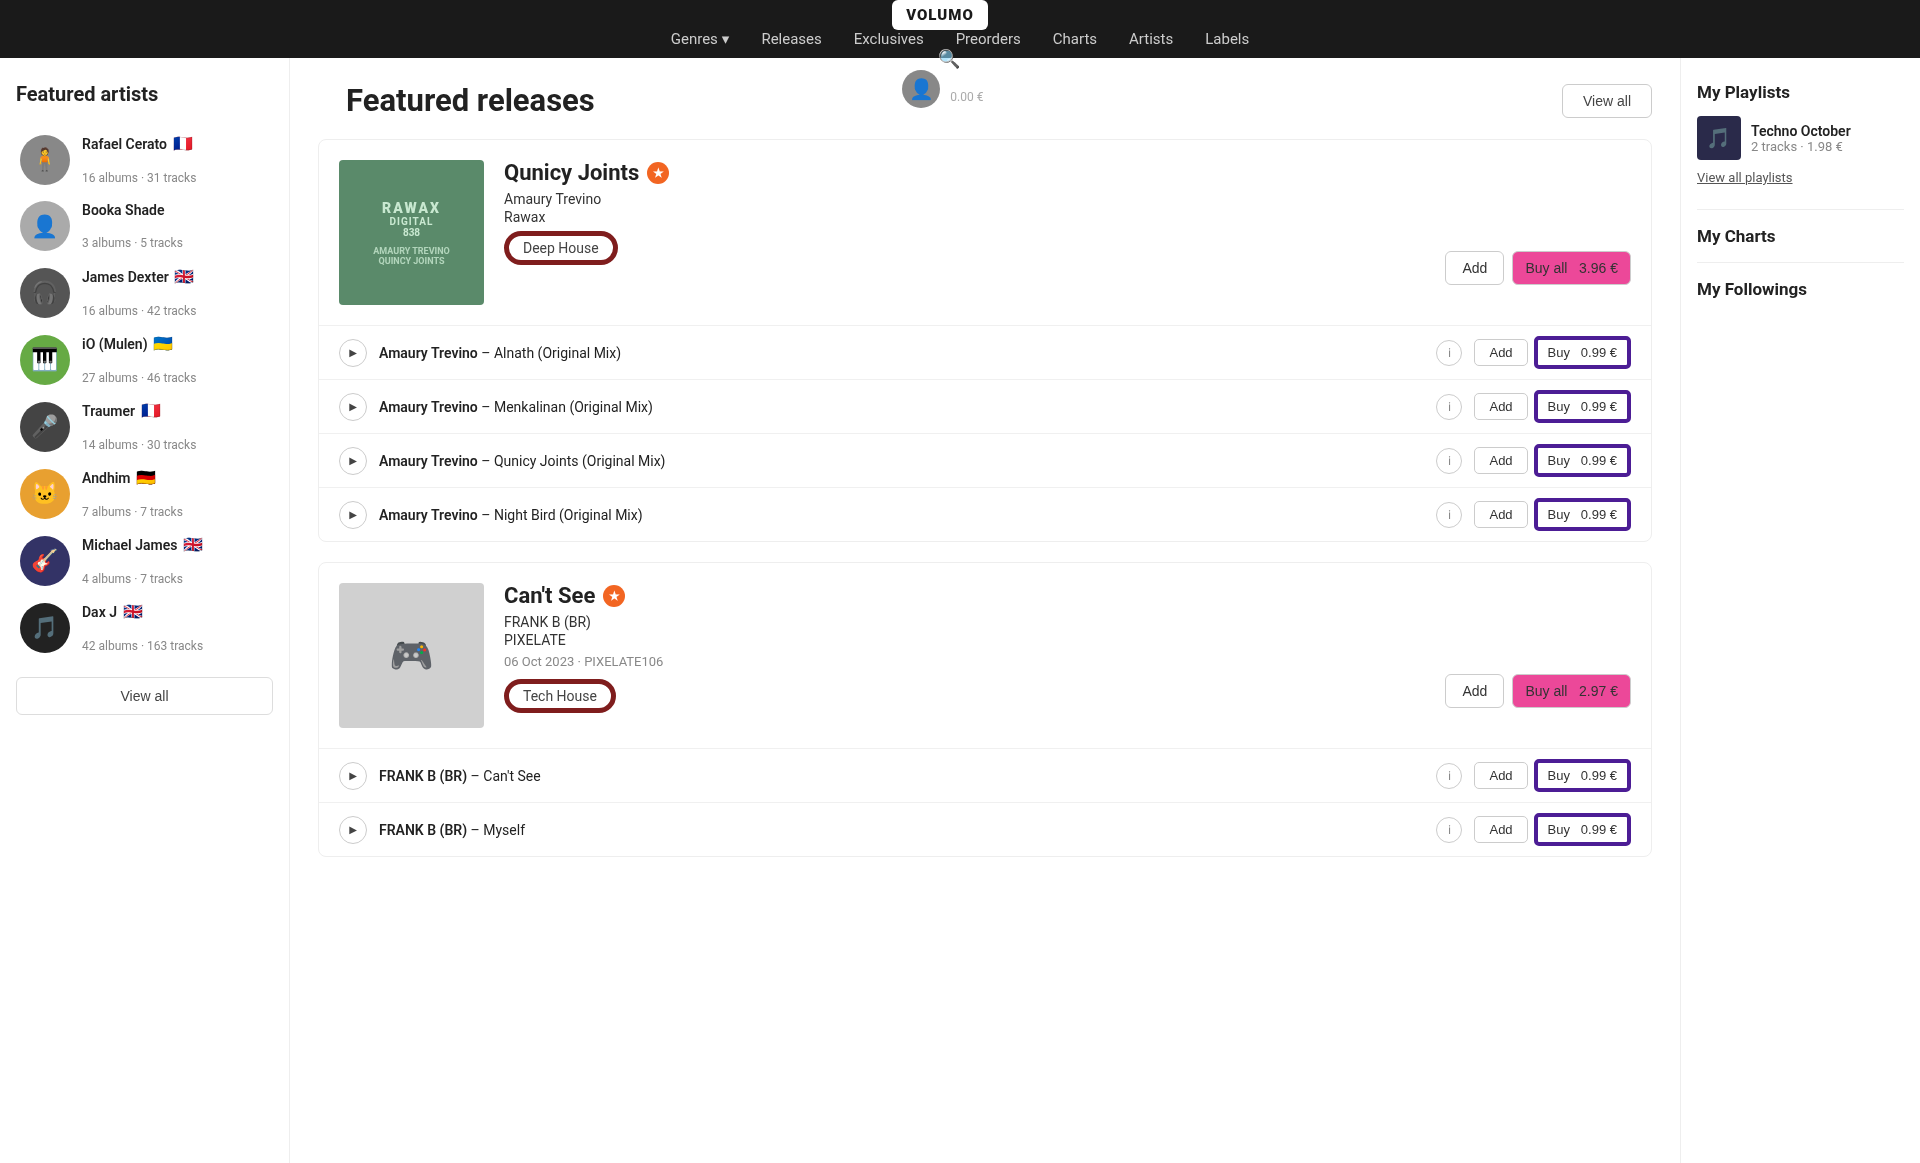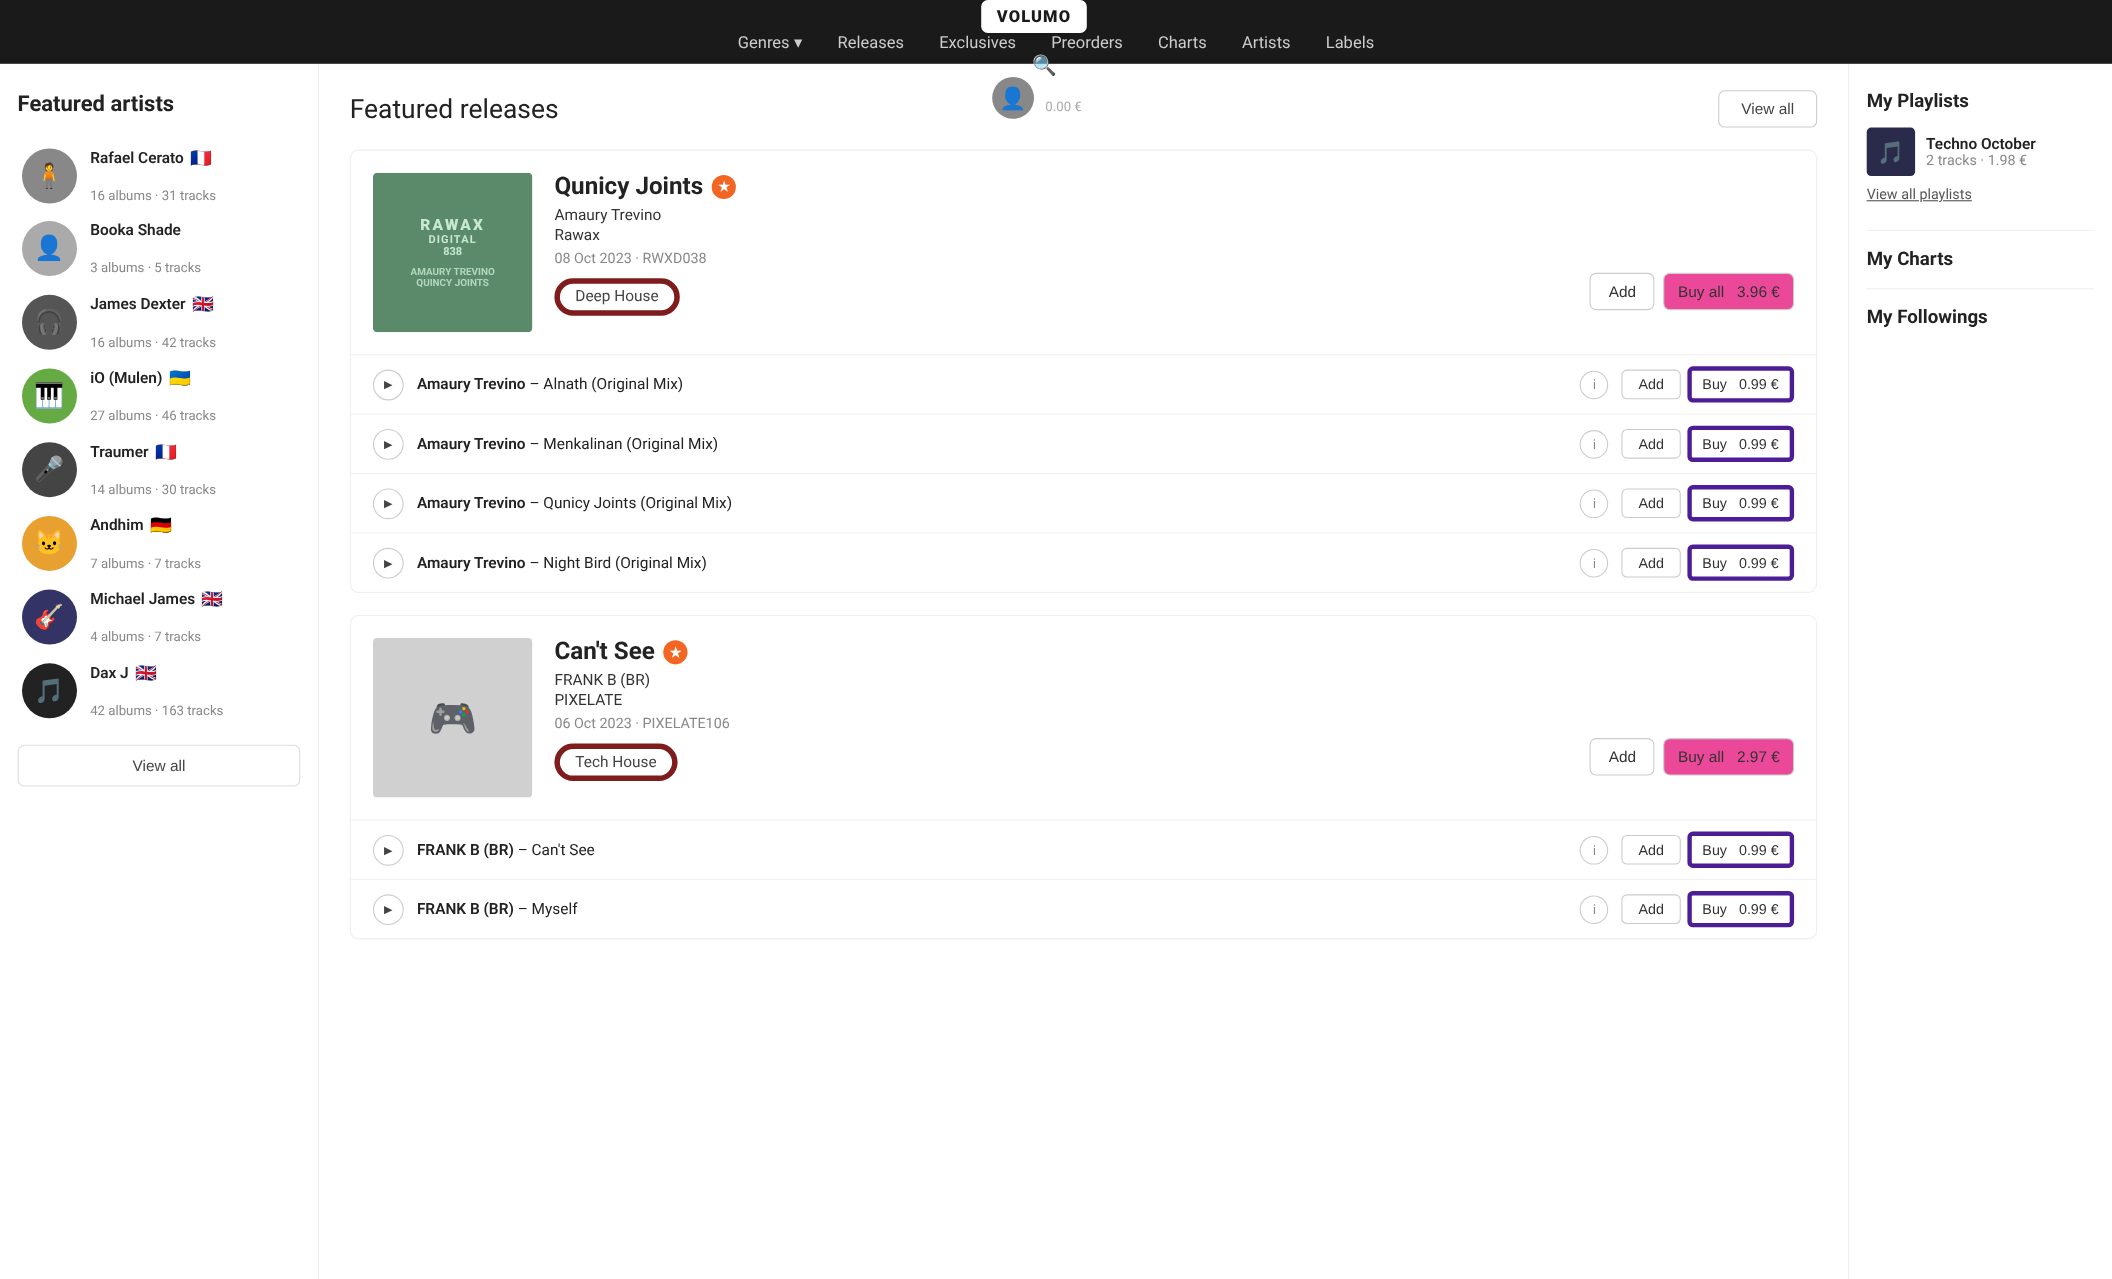--- a/index.html
+++ b/index.html
@@ -130,22 +130,23 @@
       padding: 24px 28px;
       overflow-y: auto;
     }
     .section-header {
       display: flex;
       align-items: center;
       justify-content: space-between;
       margin-bottom: 20px;
     }
     .section-title {
-      font-size: 24px;
-      font-weight: 400;
+      font-size: 31px;
+      font-weight: 700;
+      margin-left: 28px;
     }
     .view-all-link {
       border: 1px solid #ccc;
       border-radius: 6px;
       padding: 8px 20px;
       font-size: 14px;
       color: #444;
       cursor: pointer;
       background: #fff;
     }
@@ -475,21 +476,20 @@
     </div>
               </div>
       </div>
       <div class="release-info">
         <div class="release-title">
           Qunicy Joints
           <span class="featured-star">★</span>
         </div>
         <div class="release-artist">Amaury Trevino</div>
         <div class="release-label">Rawax</div>
-        <div class="release-date">08 Oct 2023 · RWXD038</div>
         <span class="genre-tag">Deep House</span>
       </div>
       <div class="release-actions">
         <button class="btn-add">Add</button>
         <button class="btn-buy">Buy all &nbsp; 3.96 €</button>
       </div>
     </div>
 
     <div class="track-row">
       <button class="play-btn">▶</button>

